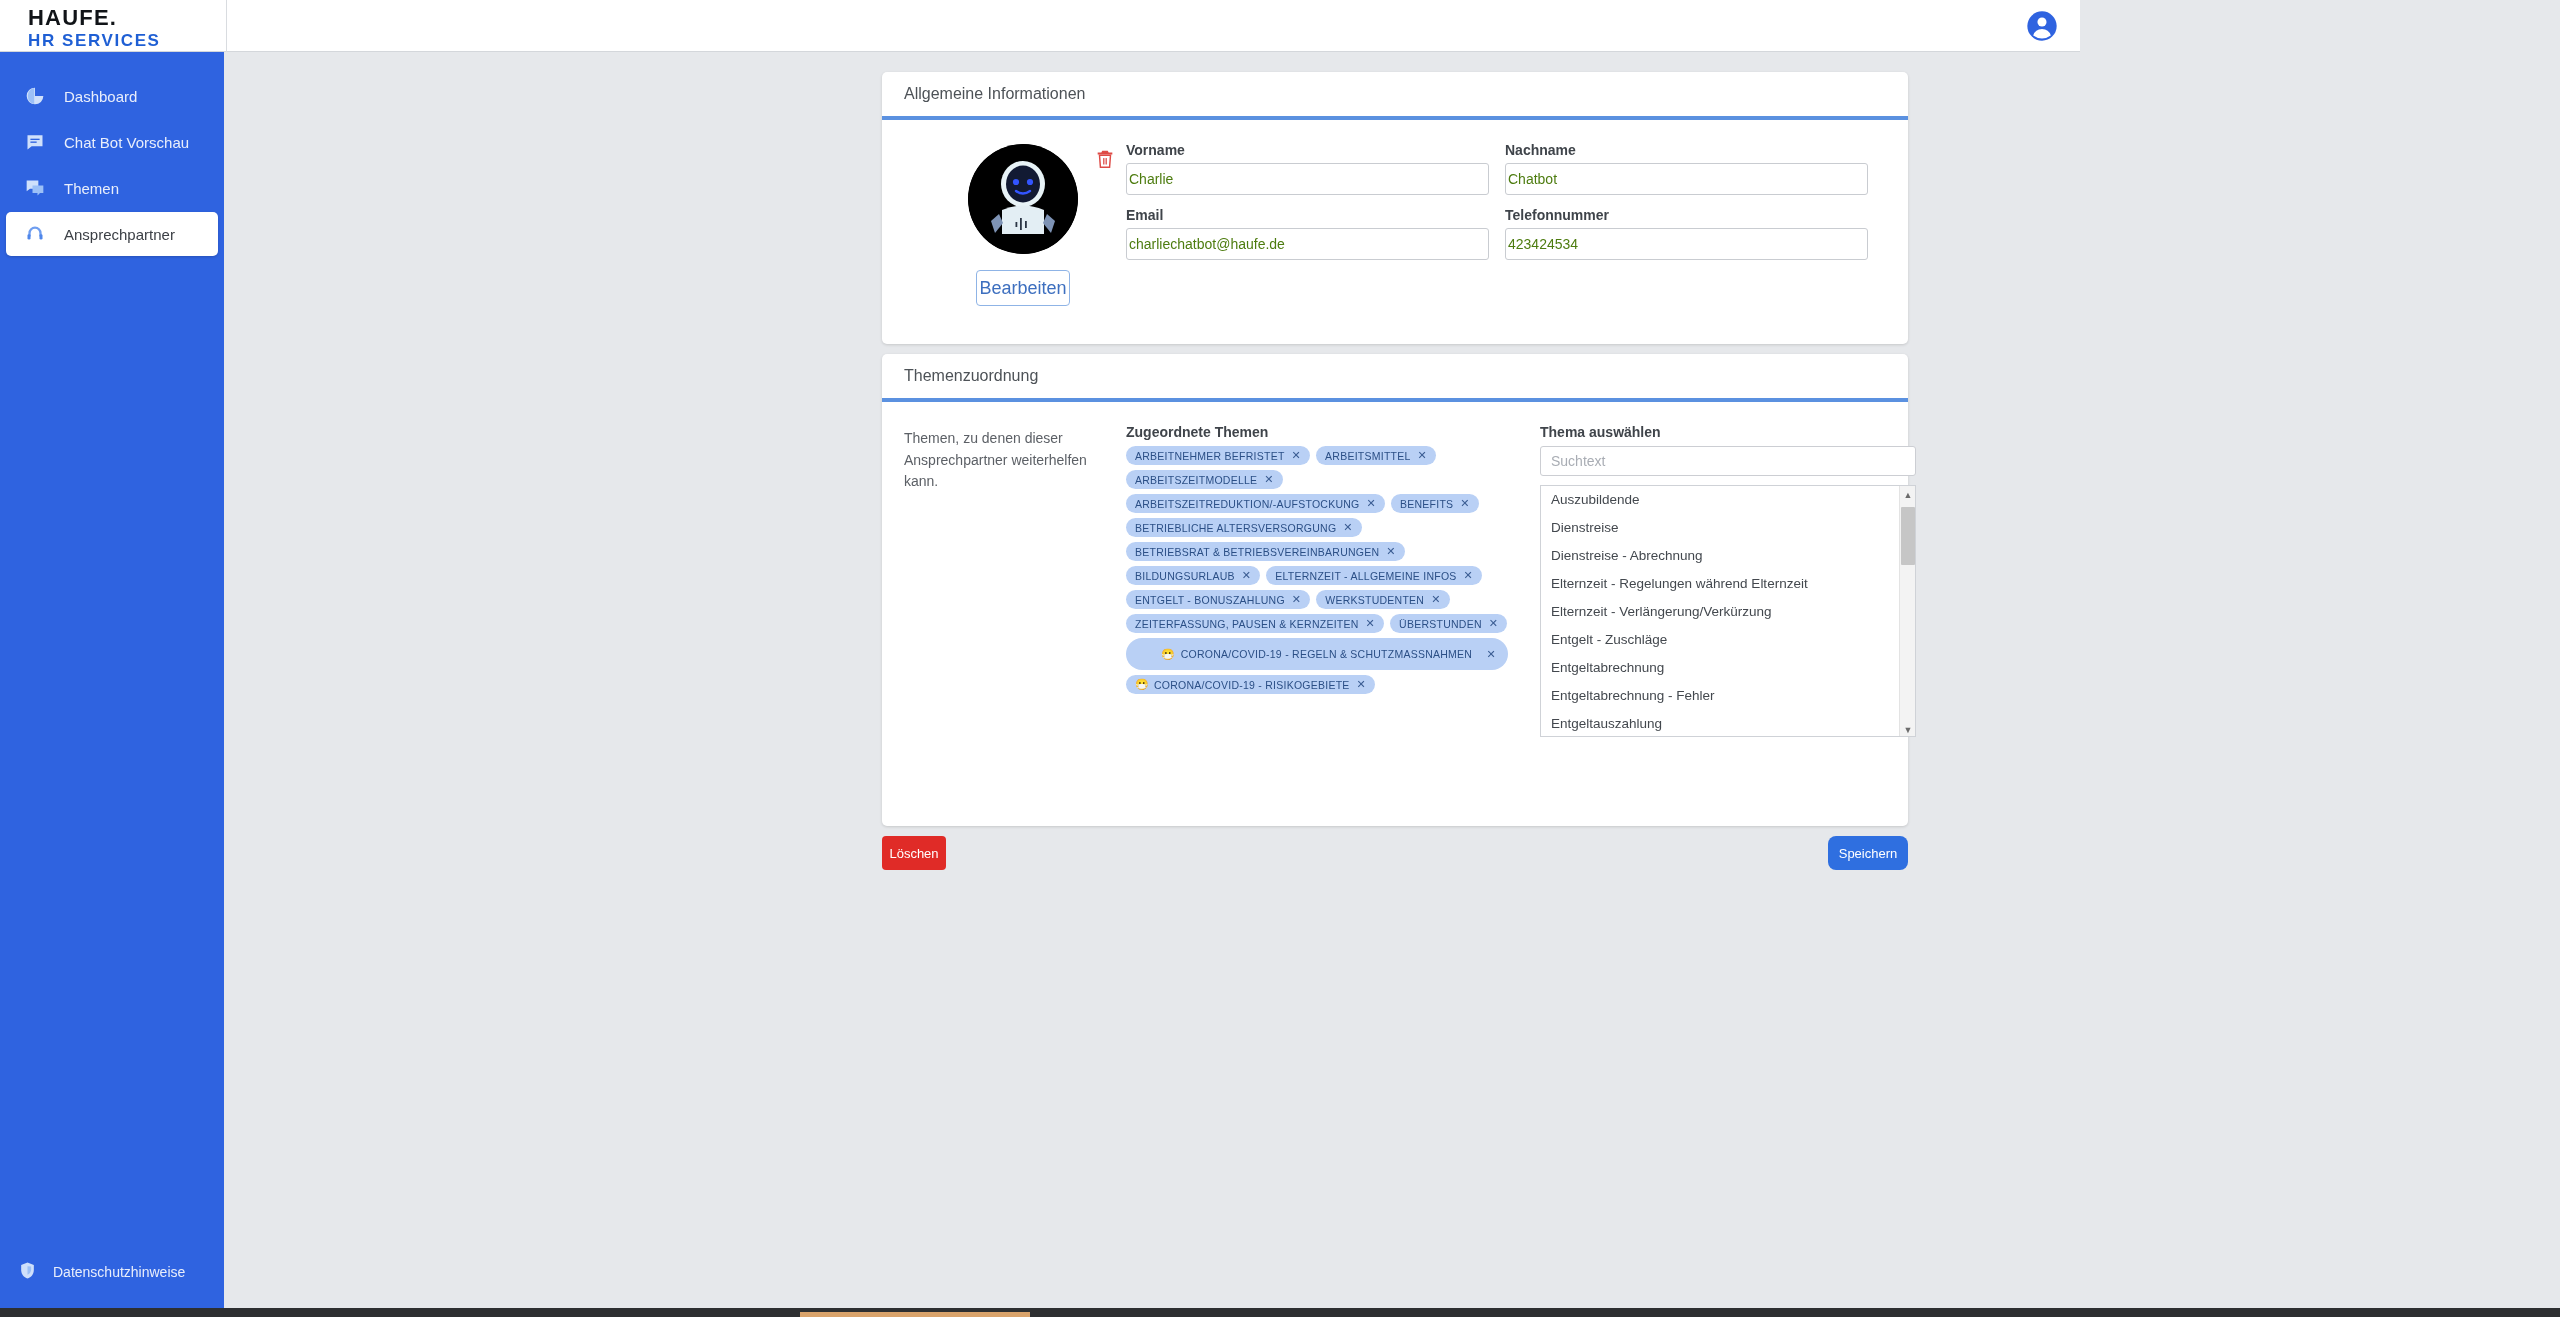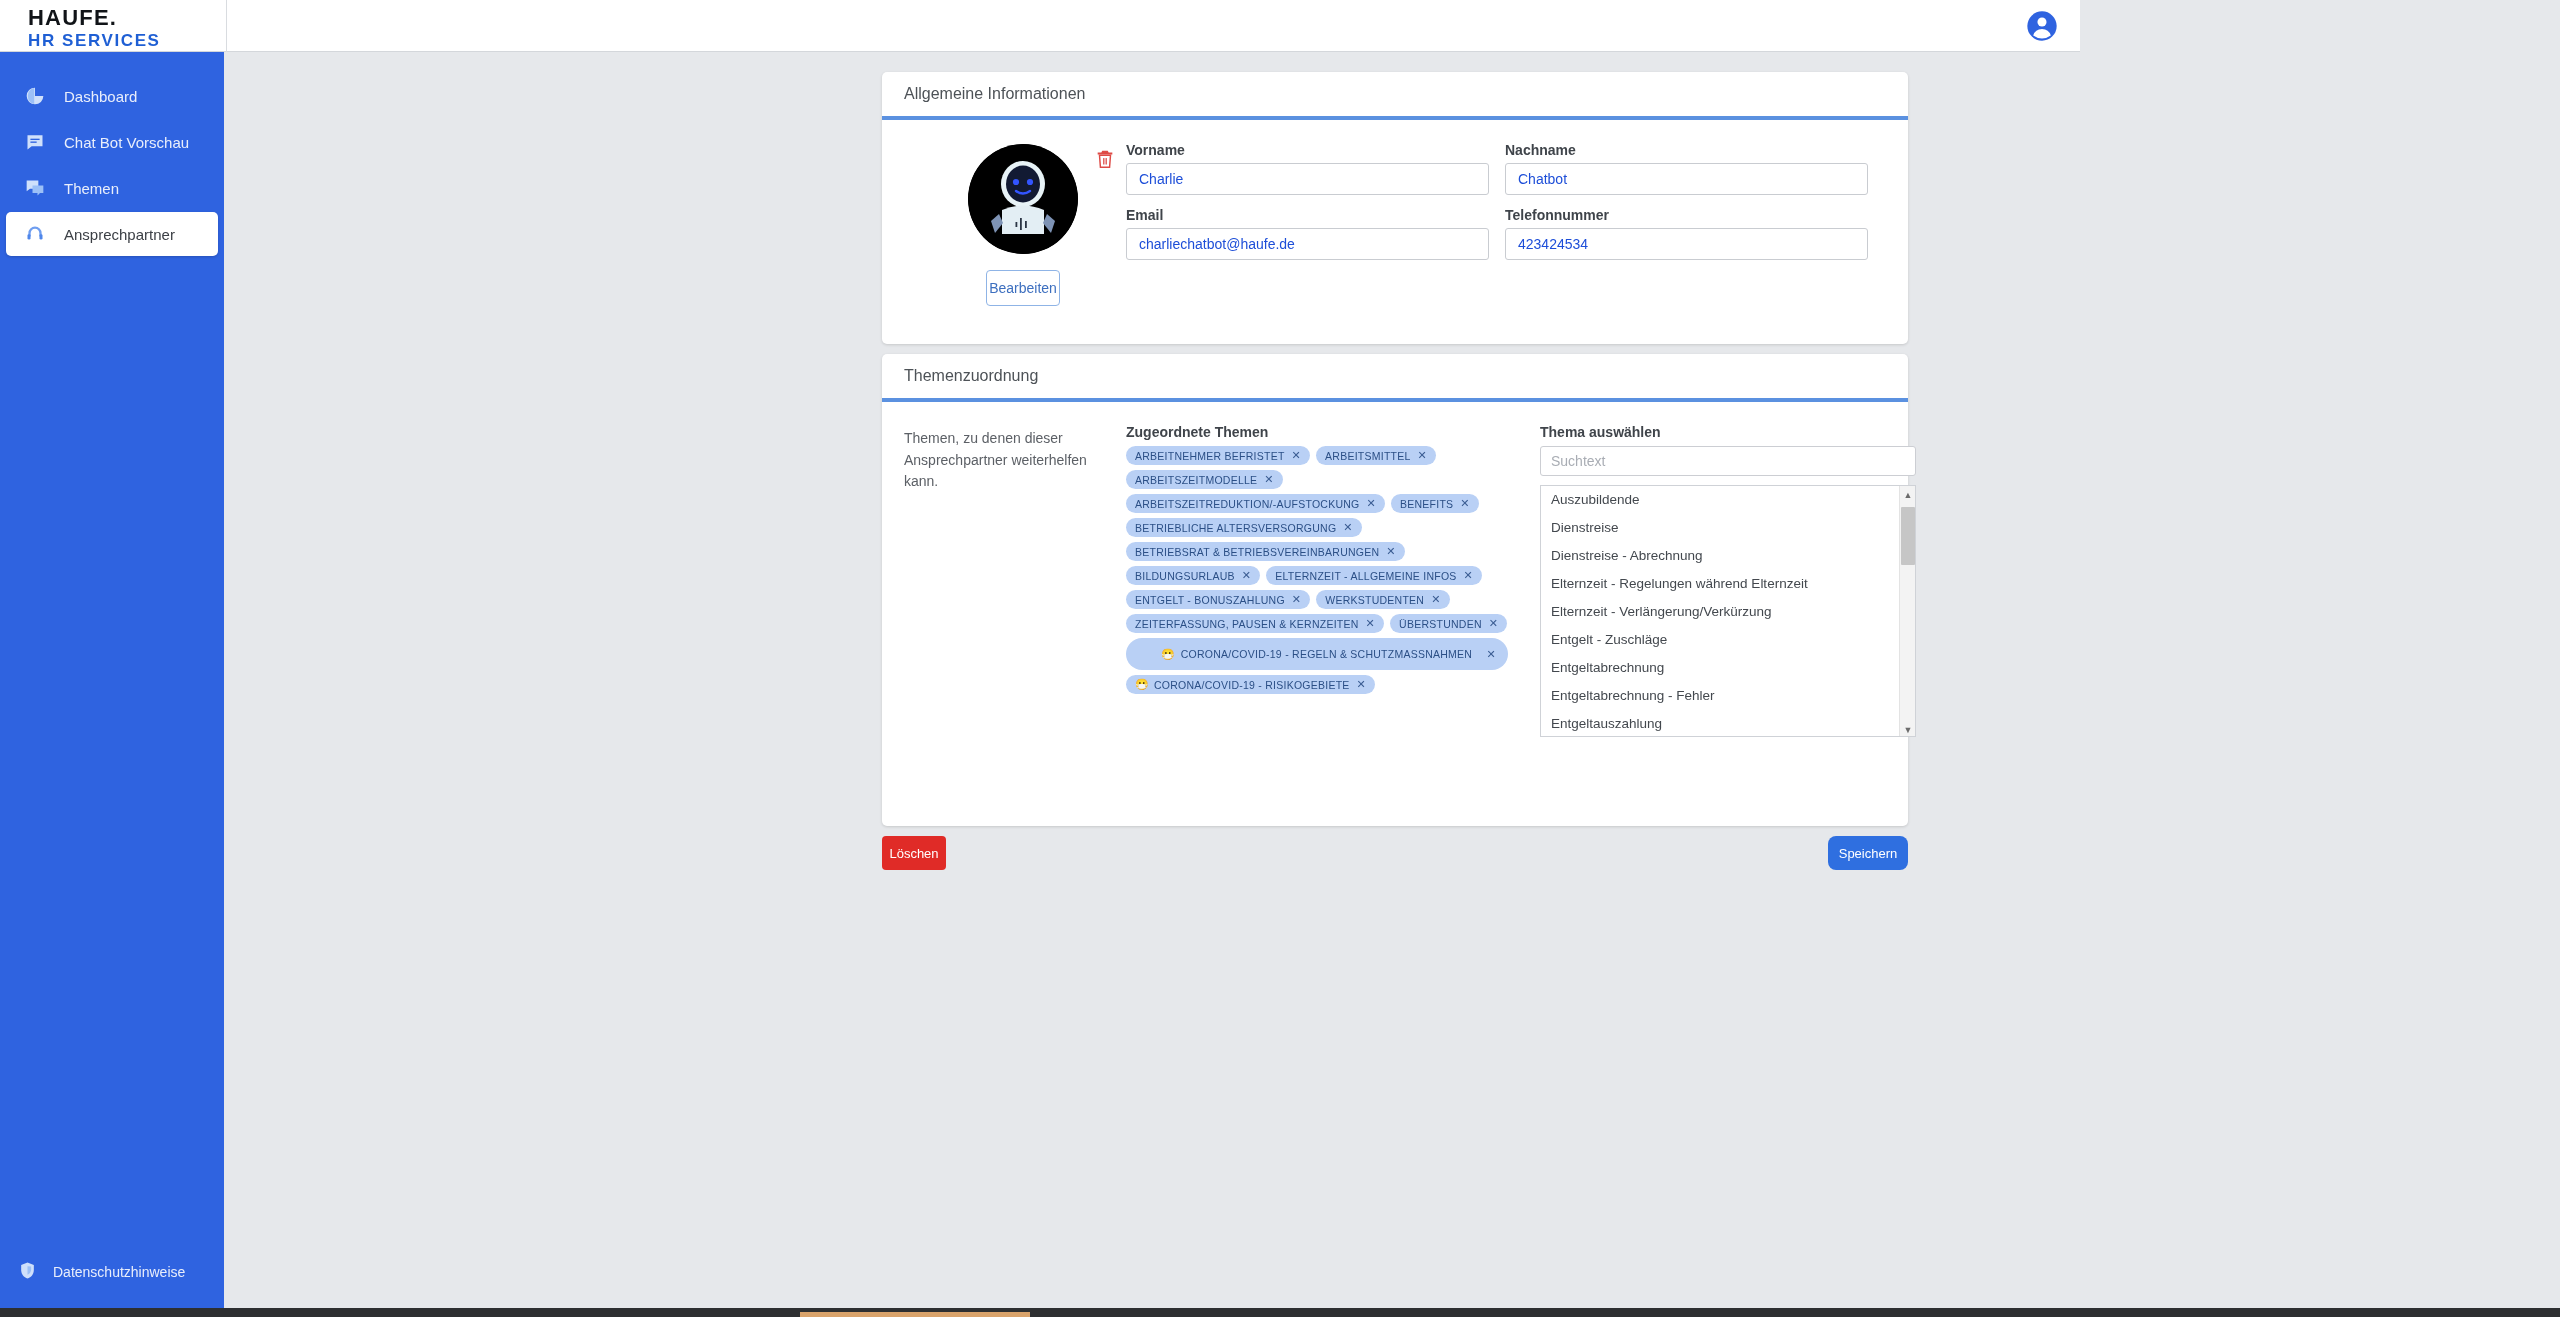--- a/index.html
+++ b/index.html
@@ -117,24 +117,24 @@
     width: 154px; text-align: center;
   }
   #avatar {
     width: 110px; height: 110px; border-radius: 50%;
     background: #000000;
     margin: 0 auto;
     position: relative; overflow: hidden;
   }
   #btn-edit-avatar {
     margin: 16px auto 0;
-    width: 74px; height: 36px;
+    width: 94px; height: 36px;
     border: 1px solid #8fb4e6; border-radius: 4px;
     background: #ffffff;
-    color: #3d6fbf; font-size: 14px;
+    color: #3d6fbf; font-size: 18px;
     font-family: "Liberation Sans", sans-serif;
     cursor: pointer;
     display: flex; align-items: center; justify-content: center;
   }
   #btn-delete-avatar {
     position: absolute; left: 212px; top: 28px;
     width: 22px; height: 22px; cursor: pointer;
   }
 
   #fields {
@@ -144,22 +144,22 @@
   .field-row { display: flex; gap: 16px; margin-bottom: 12px; }
   .field { flex: 1 1 0; min-width: 0; }
   .field.full { flex: 1 1 100%; }
   .field-label {
     font-size: 14px; font-weight: 700; color: #3f444a;
     margin-bottom: 5px;
   }
   .field input {
     width: 100%; height: 32px;
     border: 1px solid #c9ccd1; border-radius: 3px;
-    padding: 0 12px;
-    font-size: 14px; color: #1d4ed8;
+    padding: 0 2px;
+    font-size: 14px; color: #4d7c0f;
     font-family: "Liberation Sans", sans-serif;
     background: #fff;
     outline: none;
   }
 
   
   #top-body { position: relative; height: 424px; }
 
   #topics-hint {
     position: absolute; left: 22px; top: 26px;

